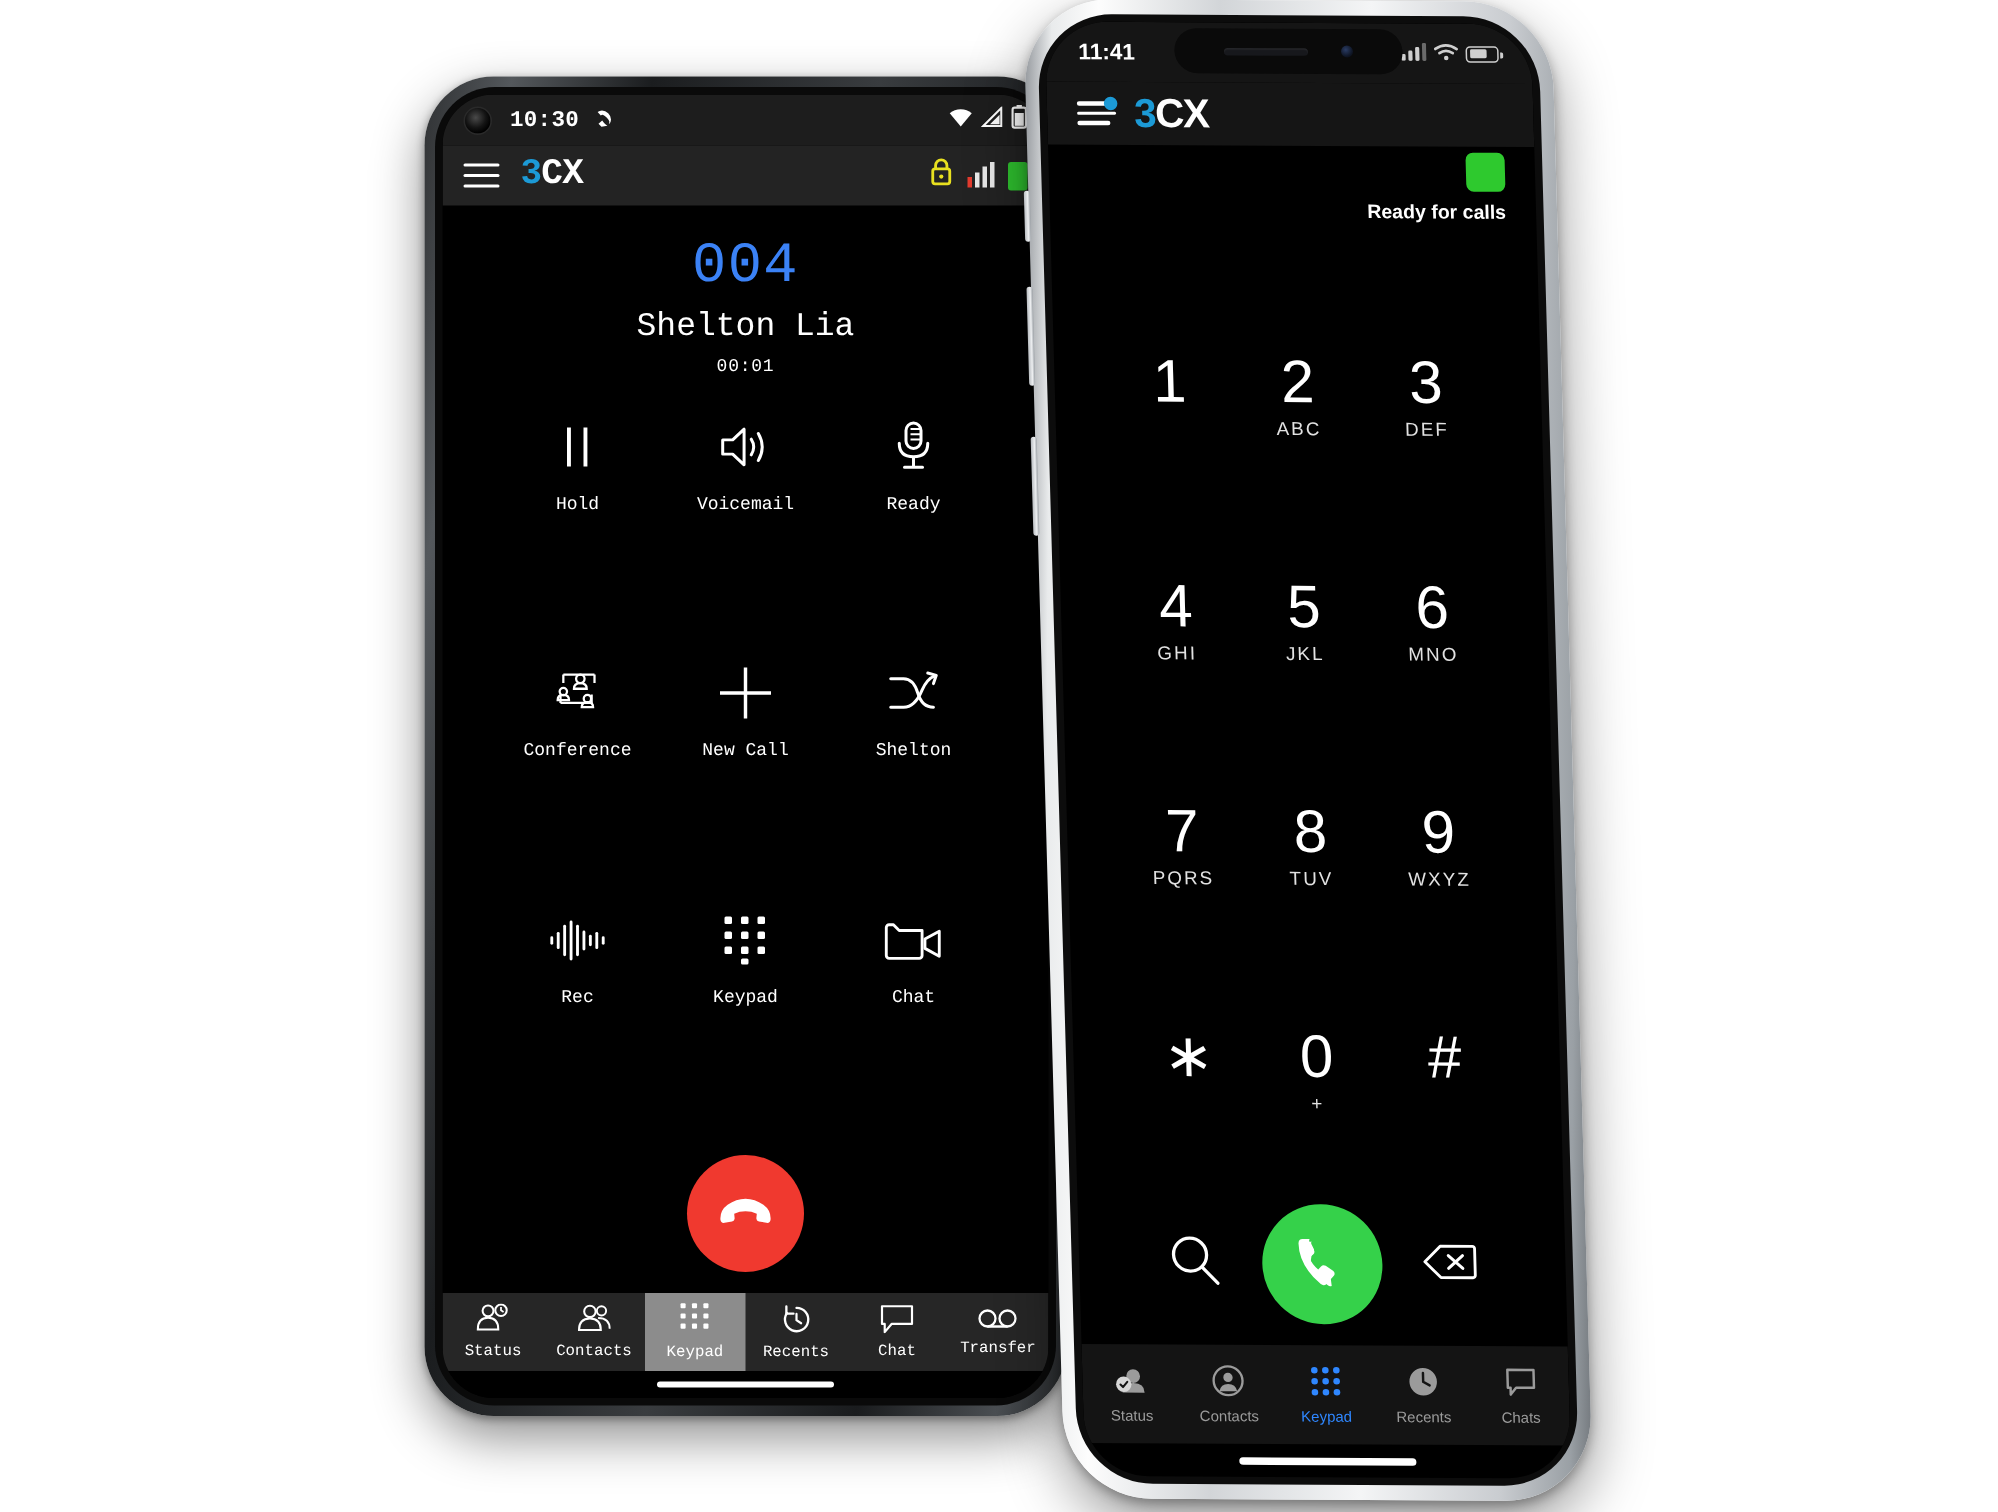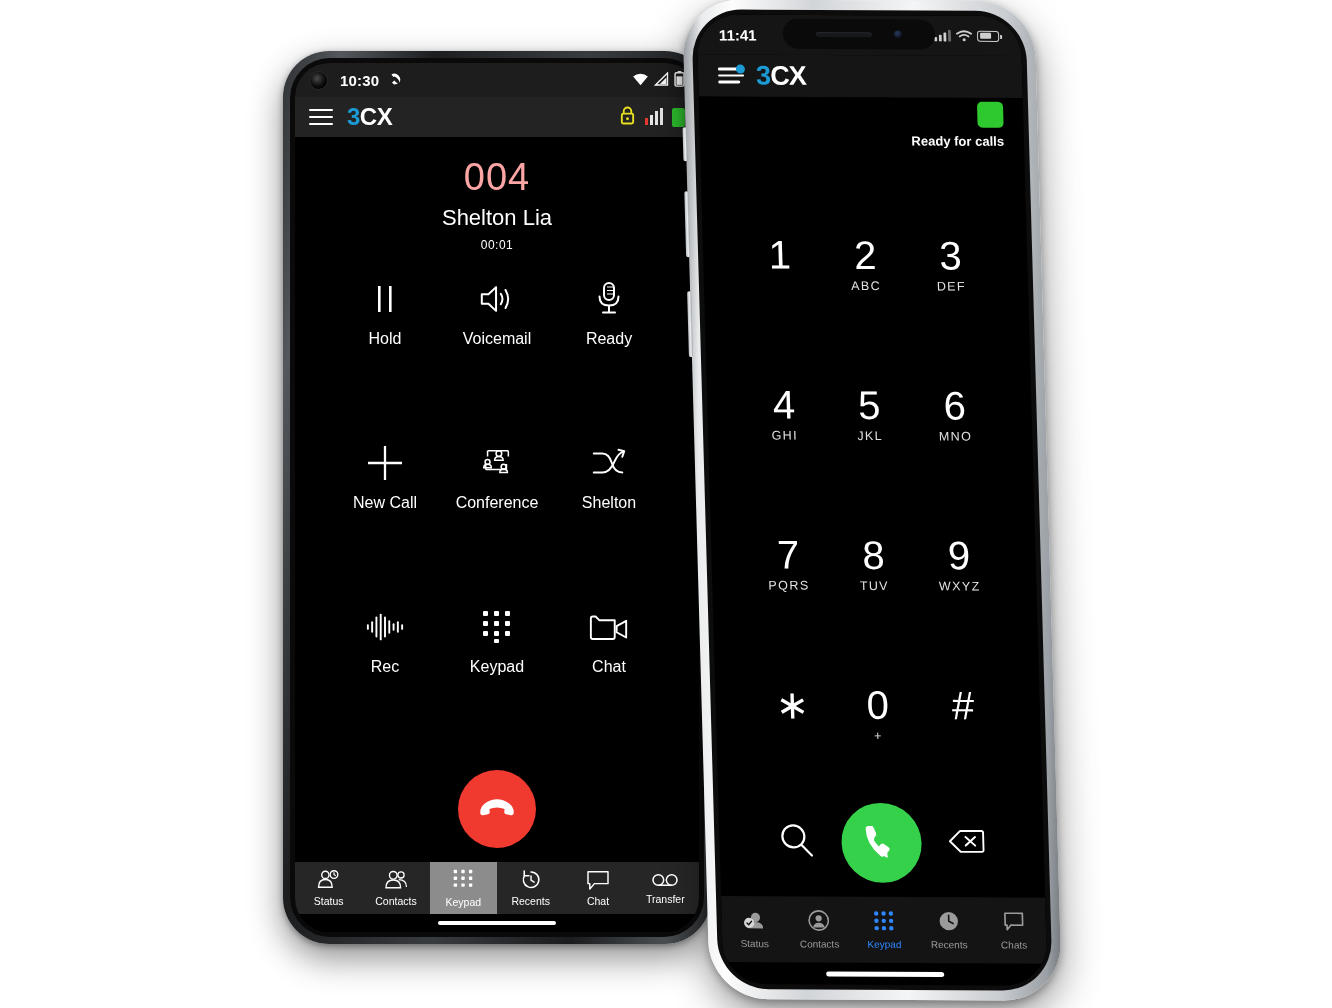--- a/index.html
+++ b/index.html
@@ -7,21 +7,21 @@
     width:1332px; height:1008px;
     background:#ffffff;
     font-family:"Liberation Sans", sans-serif;
     overflow:hidden;
   }
   .stage { position:relative; width:1332px; height:1008px; background:#fff; }
 
   
   .android-wrap{
     position:absolute; left:283px; top:51px;
-    width:428px; height:893px;
+    width:428px; height:893px;font-family:Liberation Mono, monospace;
   }
   .android-frame{
     position:absolute; inset:0;
     border-radius:46px;
     background:linear-gradient(100deg,#2f3133 0%,#54585c 10%,#1b1d1f 26%,#393c3f 52%,#1a1c1e 76%,#4a4e52 92%,#232527 100%);
     box-shadow:0 14px 34px rgba(0,0,0,.45), 0 2px 6px rgba(0,0,0,.35);
   }
   .android-bezel{
     position:absolute; left:7px; top:7px; right:7px; bottom:7px;
     border-radius:40px; background:#0a0a0a;
@@ -53,34 +53,34 @@
   .logo3cx{ margin-left:14px; font-size:24px; font-weight:700; letter-spacing:-.5px; line-height:1;}
   .logo3cx .b{ color:#1c9ad6; }
   .logo3cx .w{ color:#ffffff; }
   .a-appbar-right{ margin-left:auto; display:flex; align-items:center; gap:9px;}
   .bars{ display:flex; align-items:flex-end; gap:2px; height:16px;}
   .bars i{ width:3px; background:#e9e9e9; display:block;}
   .bars i.r{ background:#e23b2e; }
   .batt-green{ width:13px;height:19px;background:#2fc22f;border-radius:2px;}
 
   .a-call-head{ text-align:center; padding-top:20px; }
-  .a-number{ color:#fca5a5; font-size:38px; font-weight:400; letter-spacing:1px; line-height:1.1;}
+  .a-number{ color:#3b82f6; font-size:38px; font-weight:400; letter-spacing:1px; line-height:1.1;}
   .a-name{ color:#fff; font-size:22px; font-weight:400; margin-top:6px;}
   .a-timer{ color:#ffffff; font-size:12px; margin-top:7px; letter-spacing:.5px;}
 
   .a-grid{
     flex:1 1 auto; display:grid;
     grid-template-columns:repeat(3,1fr);
     grid-template-rows:repeat(3,1fr);
     padding:20px 34px 0 34px;
     align-content:start;
   }
   .a-btn{ display:flex; flex-direction:column; align-items:center; justify-content:flex-start; gap:0; cursor:pointer;}
   .a-ico{ height:54px; display:flex; align-items:center; justify-content:center; }
-  .a-lab{ color:#fff; font-size:16px; margin-top:4px;}
+  .a-lab{ color:#fff; font-size:12px; margin-top:4px;}
 
   .a-hang-row{ flex:0 0 auto; display:flex; justify-content:center; padding:6px 0 14px 0;}
   .hangup{
     width:78px;height:78px;border-radius:50%;
     background:#f0392f; display:flex;align-items:center;justify-content:center;
     cursor:pointer;
   }
   .a-tabbar{
     flex:0 0 52px; background:#262626; display:flex; align-items:stretch;
   }
@@ -289,45 +289,45 @@
           <span class="a-ico">
             <svg width="30" height="36" viewBox="0 0 30 36">
                 <rect x="10" y="2" width="10" height="17" rx="5" fill="none" stroke="#fff" stroke-width="2"></rect>
                 <path d="M13 6 H20 M13 9.5 H20 M13 13 H20" stroke="#fff" stroke-width="1.2"></path>
                 <path d="M5.5 15.5 Q5.5 24.5 15 24.5 Q24.5 24.5 24.5 15.5" fill="none" stroke="#fff" stroke-width="2" stroke-linecap="round"></path>
                 <path d="M15 24.5 V31" stroke="#fff" stroke-width="2"></path>
                 <path d="M9 31.5 H21" stroke="#fff" stroke-width="2" stroke-linecap="round"></path>
               </svg>
           </span>
           <span class="a-lab">Ready</span>
-        </div>
-
-        <div class="a-btn">
-          <span class="a-ico">
-            <svg width="40" height="40" viewBox="0 0 40 40">
-                <path d="M20 3 V37 M3 20 H37" stroke="#fff" stroke-width="2.3"></path>
-              </svg>
-          </span>
-          <span class="a-lab">New Call</span>
         </div>
 
         <div class="a-btn">
           <span class="a-ico">
             <svg width="38" height="34" viewBox="0 0 40 36">
               <path d="M10 5 H32 M32 5 V11 M10 5 V11" fill="none" stroke="#fff" stroke-width="1.6"></path>
               <path d="M8 25 H30 M8 25 V19 M30 25 V19" fill="none" stroke="#fff" stroke-width="1.6"></path>
               <circle cx="22" cy="8" r="3" fill="none" stroke="#fff" stroke-width="1.6"></circle>
               <path d="M17.5 15 Q17.5 11 22 11 Q26.5 11 26.5 15 Z" fill="none" stroke="#fff" stroke-width="1.6"></path>
               <circle cx="10" cy="17" r="2.6" fill="none" stroke="#fff" stroke-width="1.6"></circle>
               <path d="M6 23 Q6 19.4 10 19.4 Q14 19.4 14 23 Z" fill="none" stroke="#fff" stroke-width="1.6"></path>
               <circle cx="27" cy="22" r="2.6" fill="none" stroke="#fff" stroke-width="1.6"></circle>
               <path d="M23 28 Q23 24.4 27 24.4 Q31 24.4 31 28 Z" fill="none" stroke="#fff" stroke-width="1.6"></path>
             </svg>
           </span>
           <span class="a-lab">Conference</span>
+        </div>
+
+        <div class="a-btn">
+          <span class="a-ico">
+            <svg width="40" height="40" viewBox="0 0 40 40">
+                <path d="M20 3 V37 M3 20 H37" stroke="#fff" stroke-width="2.3"></path>
+              </svg>
+          </span>
+          <span class="a-lab">New Call</span>
         </div>
 
         <div class="a-btn">
           <span class="a-ico">
             <svg width="38" height="34" viewBox="0 0 40 34">
                 <path d="M4 7 H13 Q20 7 23 17 Q26 27 34 27" fill="none" stroke="#fff" stroke-width="2.1" stroke-linecap="round"></path>
                 <path d="M4 27 H13 Q21 27 26 15 Q29.5 7 35 5" fill="none" stroke="#fff" stroke-width="2.1" stroke-linecap="round"></path>
                 <path d="M30 3 L36 4.6 L34 10.4" fill="none" stroke="#fff" stroke-width="2.1" stroke-linecap="round" stroke-linejoin="round"></path>
               </svg>
           </span>

